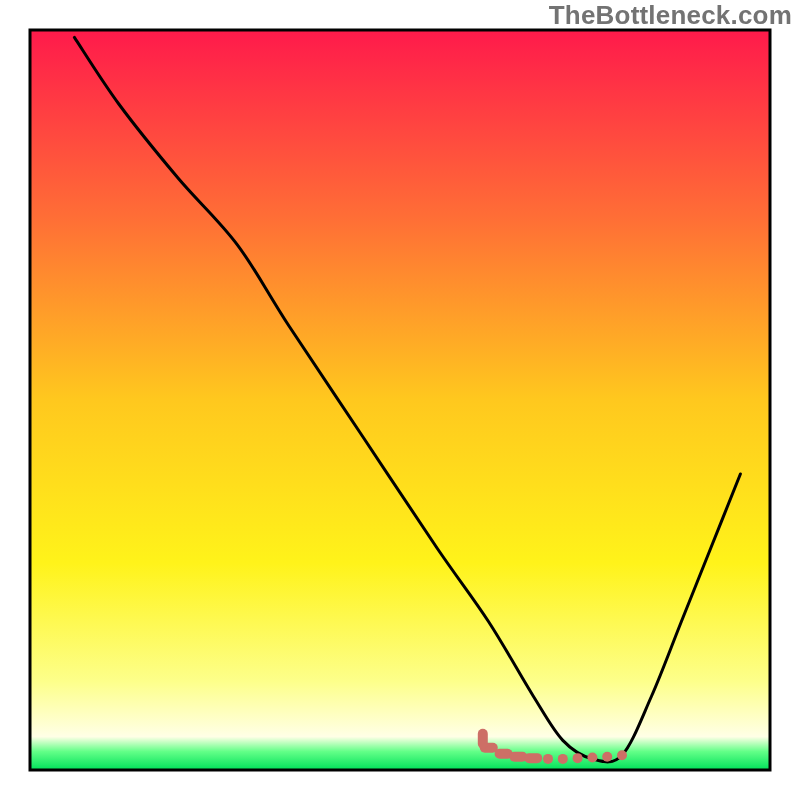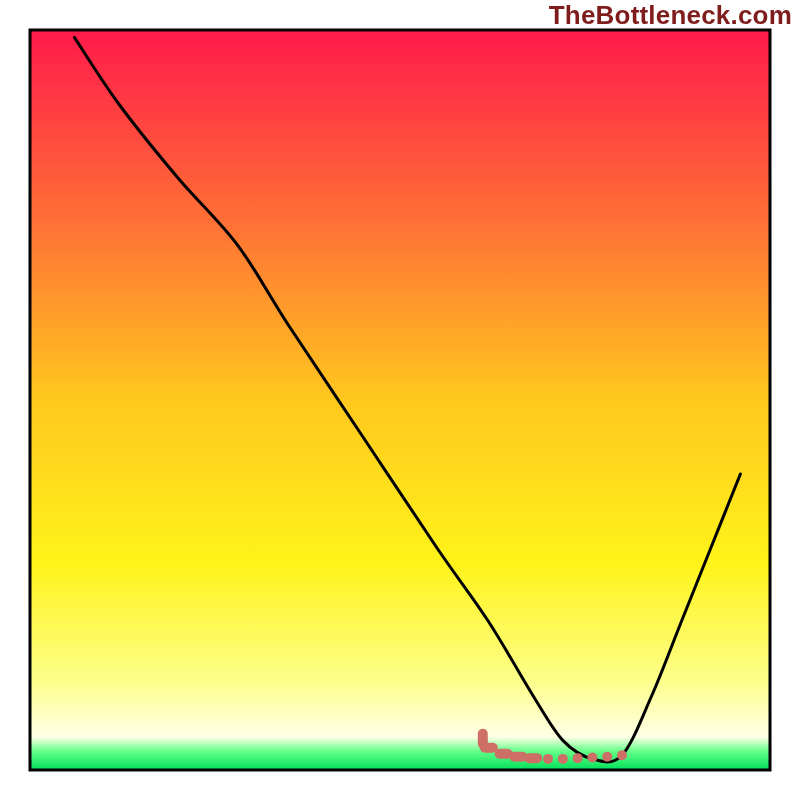--- a/index.html
+++ b/index.html
@@ -15,21 +15,21 @@
     position: relative;
     width: 800px;
     height: 800px;
   }
   .watermark {
     position: absolute;
     top: 0;
     right: 8px;
     font-size: 26px;
     font-weight: 600;
-    color: #7f1d1d;
+    color: #737373;
     letter-spacing: 0.2px;
     z-index: 10;
   }
   svg {
     position: absolute;
     left: 0;
     top: 0;
   }
 </style>
 </head>

